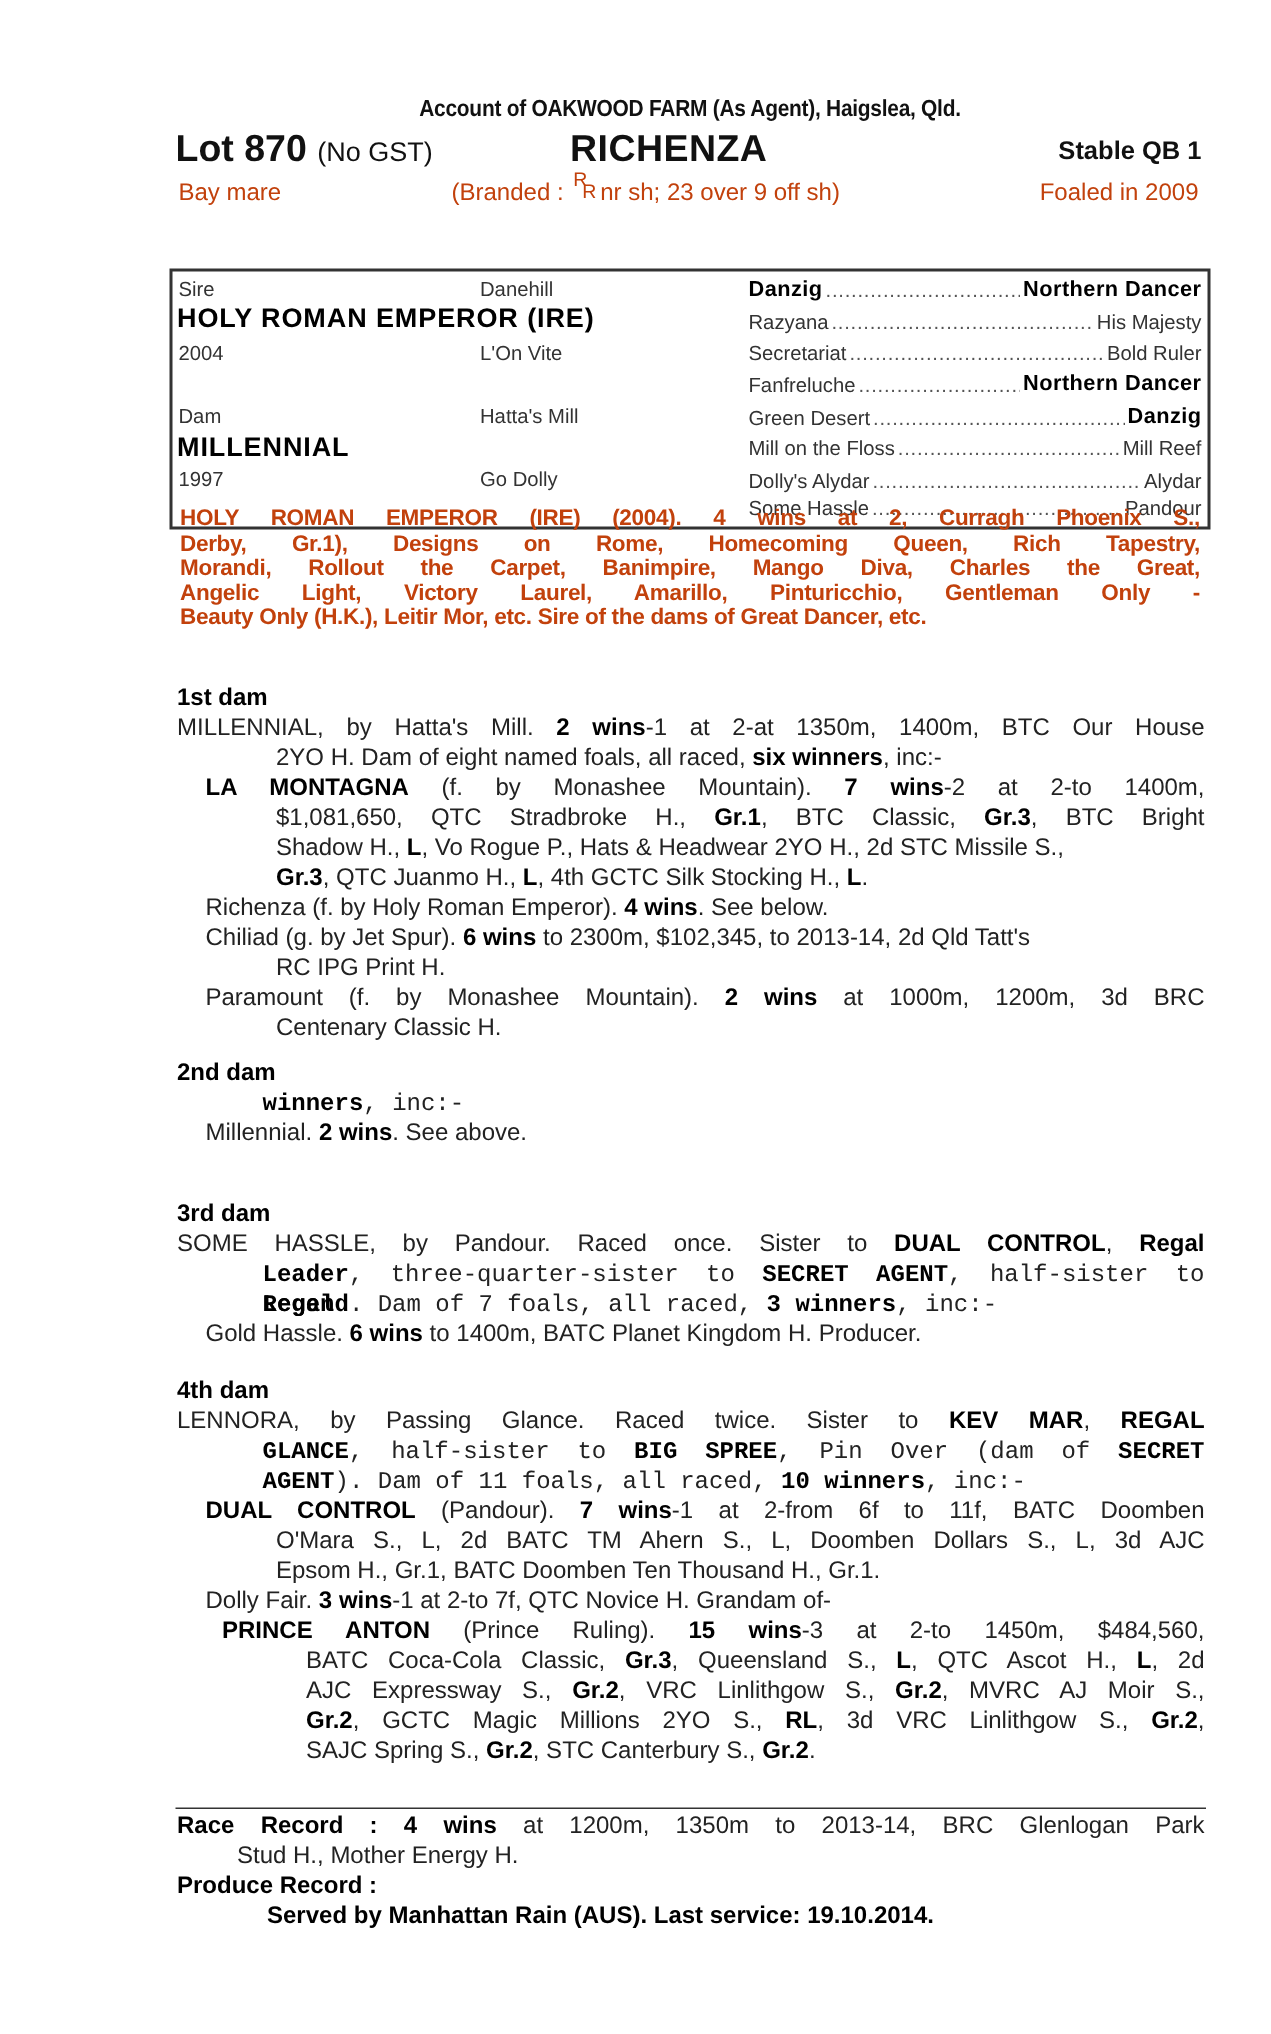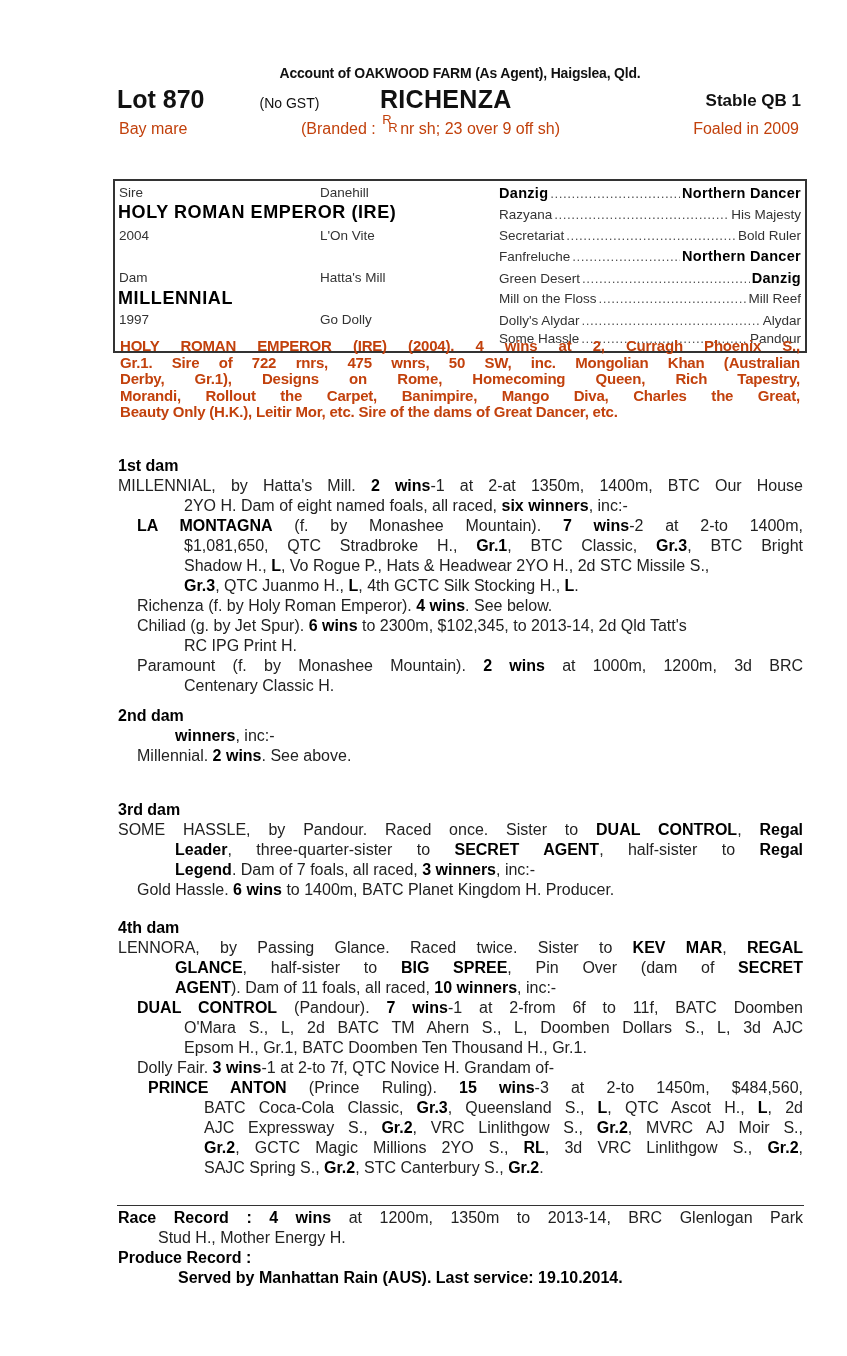--- a/index.html
+++ b/index.html
@@ -1,21 +1,21 @@
 <!DOCTYPE html>
 <html><head>
   <meta charset="utf-8">
   <style>
     html, body { margin: 0; padding: 0; background: #ffffff; }
     body { width: 847px; height: 1356px; position: relative; overflow: hidden; color: #111; font-family: "Liberation Sans", sans-serif; }
     .page { position: absolute; left: 113px; top: 62px; width: 694px; }
     .account { text-align: center; font-weight: bold; font-size: 15.5px; letter-spacing: -0.2px; height: 22px; line-height: 22px; transform: scaleX(0.9); }
     .titlerow { position: relative; height: 32px; }
     .lot { position: absolute; left: 4px; top: 0; font-weight: bold; font-size: 25px; line-height: 30px; }
-    .lot .nogst { font-weight: normal; font-size: 14px; margin-left: 48px; }
+    .lot .nogst { font-weight: normal; font-size: 18px; }
     .horse { position: absolute; left: 267px; top: 0; font-weight: bold; font-size: 25px; line-height: 30px; letter-spacing: 0.3px; }
     .stable { position: absolute; right: 6px; top: 4px; font-weight: bold; font-size: 17px; line-height: 26px; }
     .descrow { position: relative; height: 28px; font-size: 16px; color: #c2410c; }
     .desc-left { position: absolute; left: 6px; top: 4px; }
     .desc-mid { position: absolute; left: 188px; top: 4px; }
     .brand { position: relative; display: inline-block; width: 20px; height: 16px; vertical-align: top; }
     .brand .b1 { position: absolute; left: 2px; top: -8px; font-size: 13px; }
     .brand .b2 { position: absolute; left: 8px; top: 0px; font-size: 13px; }
     .desc-right { position: absolute; right: 8px; top: 4px; }
 
@@ -34,21 +34,21 @@
     .sireblurb span.last { text-align-last: left; }
 
     .sect { position: absolute; left: 118px; width: 685px; font-size: 16px; line-height: 20px; color: #222; }
     .sect .h { font-weight: 900; font-size: 16px; color: #000; height: 20px; margin-bottom: 0px; }
     .ln { display: block; white-space: nowrap; height: 20px; line-height: 20px; }
     .j { text-align: justify; text-align-last: justify; white-space: normal; }
     .i0 { padding-left: 0; }
     .i1 { padding-left: 66px; }
     .i2 { padding-left: 19px; }
     .i3 { padding-left: 66px; }
-    .i4 { padding-left: 57px; }
+    .i4 { padding-left: 57px; font-family: Liberation Mono, monospace; }
     b, .b { font-weight: 900; color: #000; }
     .rule { position: absolute; left: 117px; top: 1205px; width: 687px; height: 1px; background: #333; }
   </style>
 </head>
 <body>
 
 <div class="page">
   <div class="account">Account of OAKWOOD FARM (As Agent), Haigslea, Qld.</div>
   <div class="titlerow">
     <div class="lot">
@@ -118,23 +118,23 @@
     </div>
   <div class="grow" style="top:148px;">
       <span class="l">Some Hassle</span>
       <span class="dots"></span>
       <span class="r">Pandour</span>
     </div>
 </div>
 
 <div class="sireblurb">
   <span class="l">HOLY ROMAN EMPEROR (IRE) (2004). 4 wins at 2, Curragh Phoenix S.,</span>
-  <span class="l">Gr.1. Sire of 722 rnrs, 475 wnrs, 50 SW, inc. Mongolian Khan (Australian</span>
   <span class="l">Derby, Gr.1), Designs on Rome, Homecoming Queen, Rich Tapestry,</span>
   <span class="l">Morandi, Rollout the Carpet, Banimpire, Mango Diva, Charles the Great,</span>
+  <span class="l">Angelic Light, Victory Laurel, Amarillo, Pinturicchio, Gentleman Only -</span>
   <span class="l last">Beauty Only (H.K.), Leitir Mor, etc. Sire of the dams of Great Dancer, etc.</span>
 </div>
 
 <div class="sect" style="top:456px;">
   <div class="h">1st dam</div>
   <span class="ln j i0"><span>MILLENNIAL, by Hatta's Mill. </span><b>2 wins</b><span>-1 at 2-at 1350m, 1400m, BTC Our House</span></span>
   <span class="ln i1"><span>2YO H. Dam of eight named foals, all raced, </span><b>six winners</b><span>, inc:-</span></span>
   <span class="ln j i2"><b>LA MONTAGNA</b><span> (f. by Monashee Mountain). </span><b>7 wins</b><span>-2 at 2-to 1400m,</span></span>
   <span class="ln j i3"><span>$1,081,650, QTC Stradbroke H., </span><b>Gr.1</b><span>, BTC Classic, </span><b>Gr.3</b><span>, BTC Bright</span></span>
   <span class="ln i3"><span>Shadow H., </span><b>L</b><span>, Vo Rogue P., Hats &amp; Headwear 2YO H., 2d STC Missile S.,</span></span>

